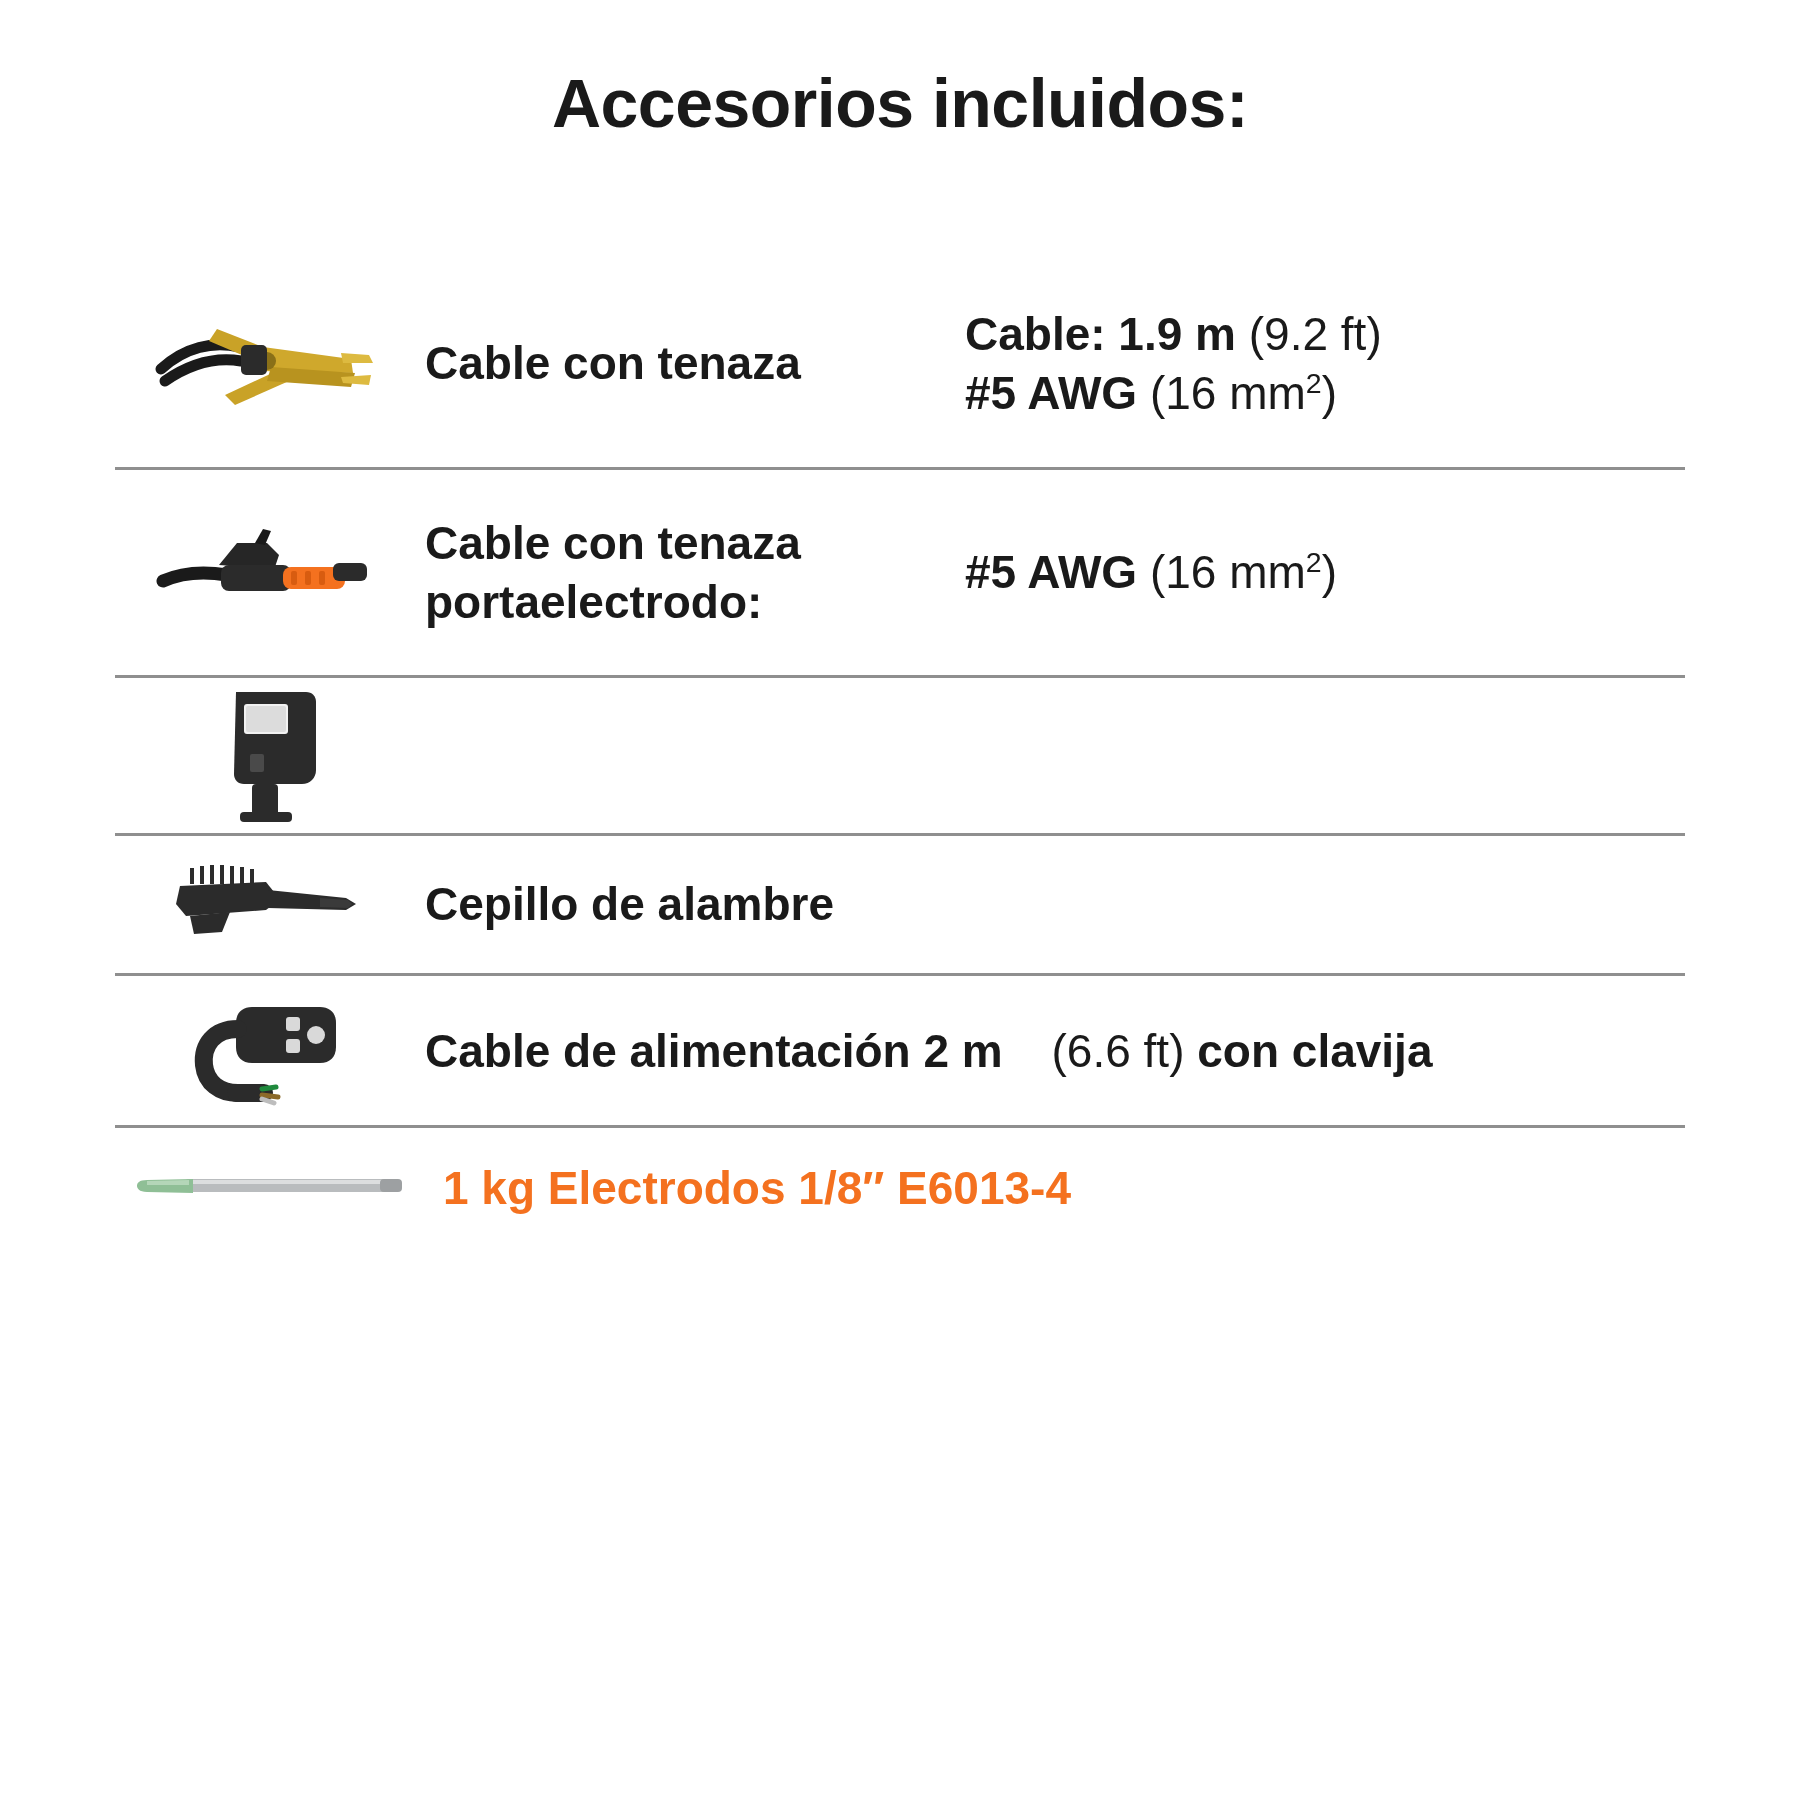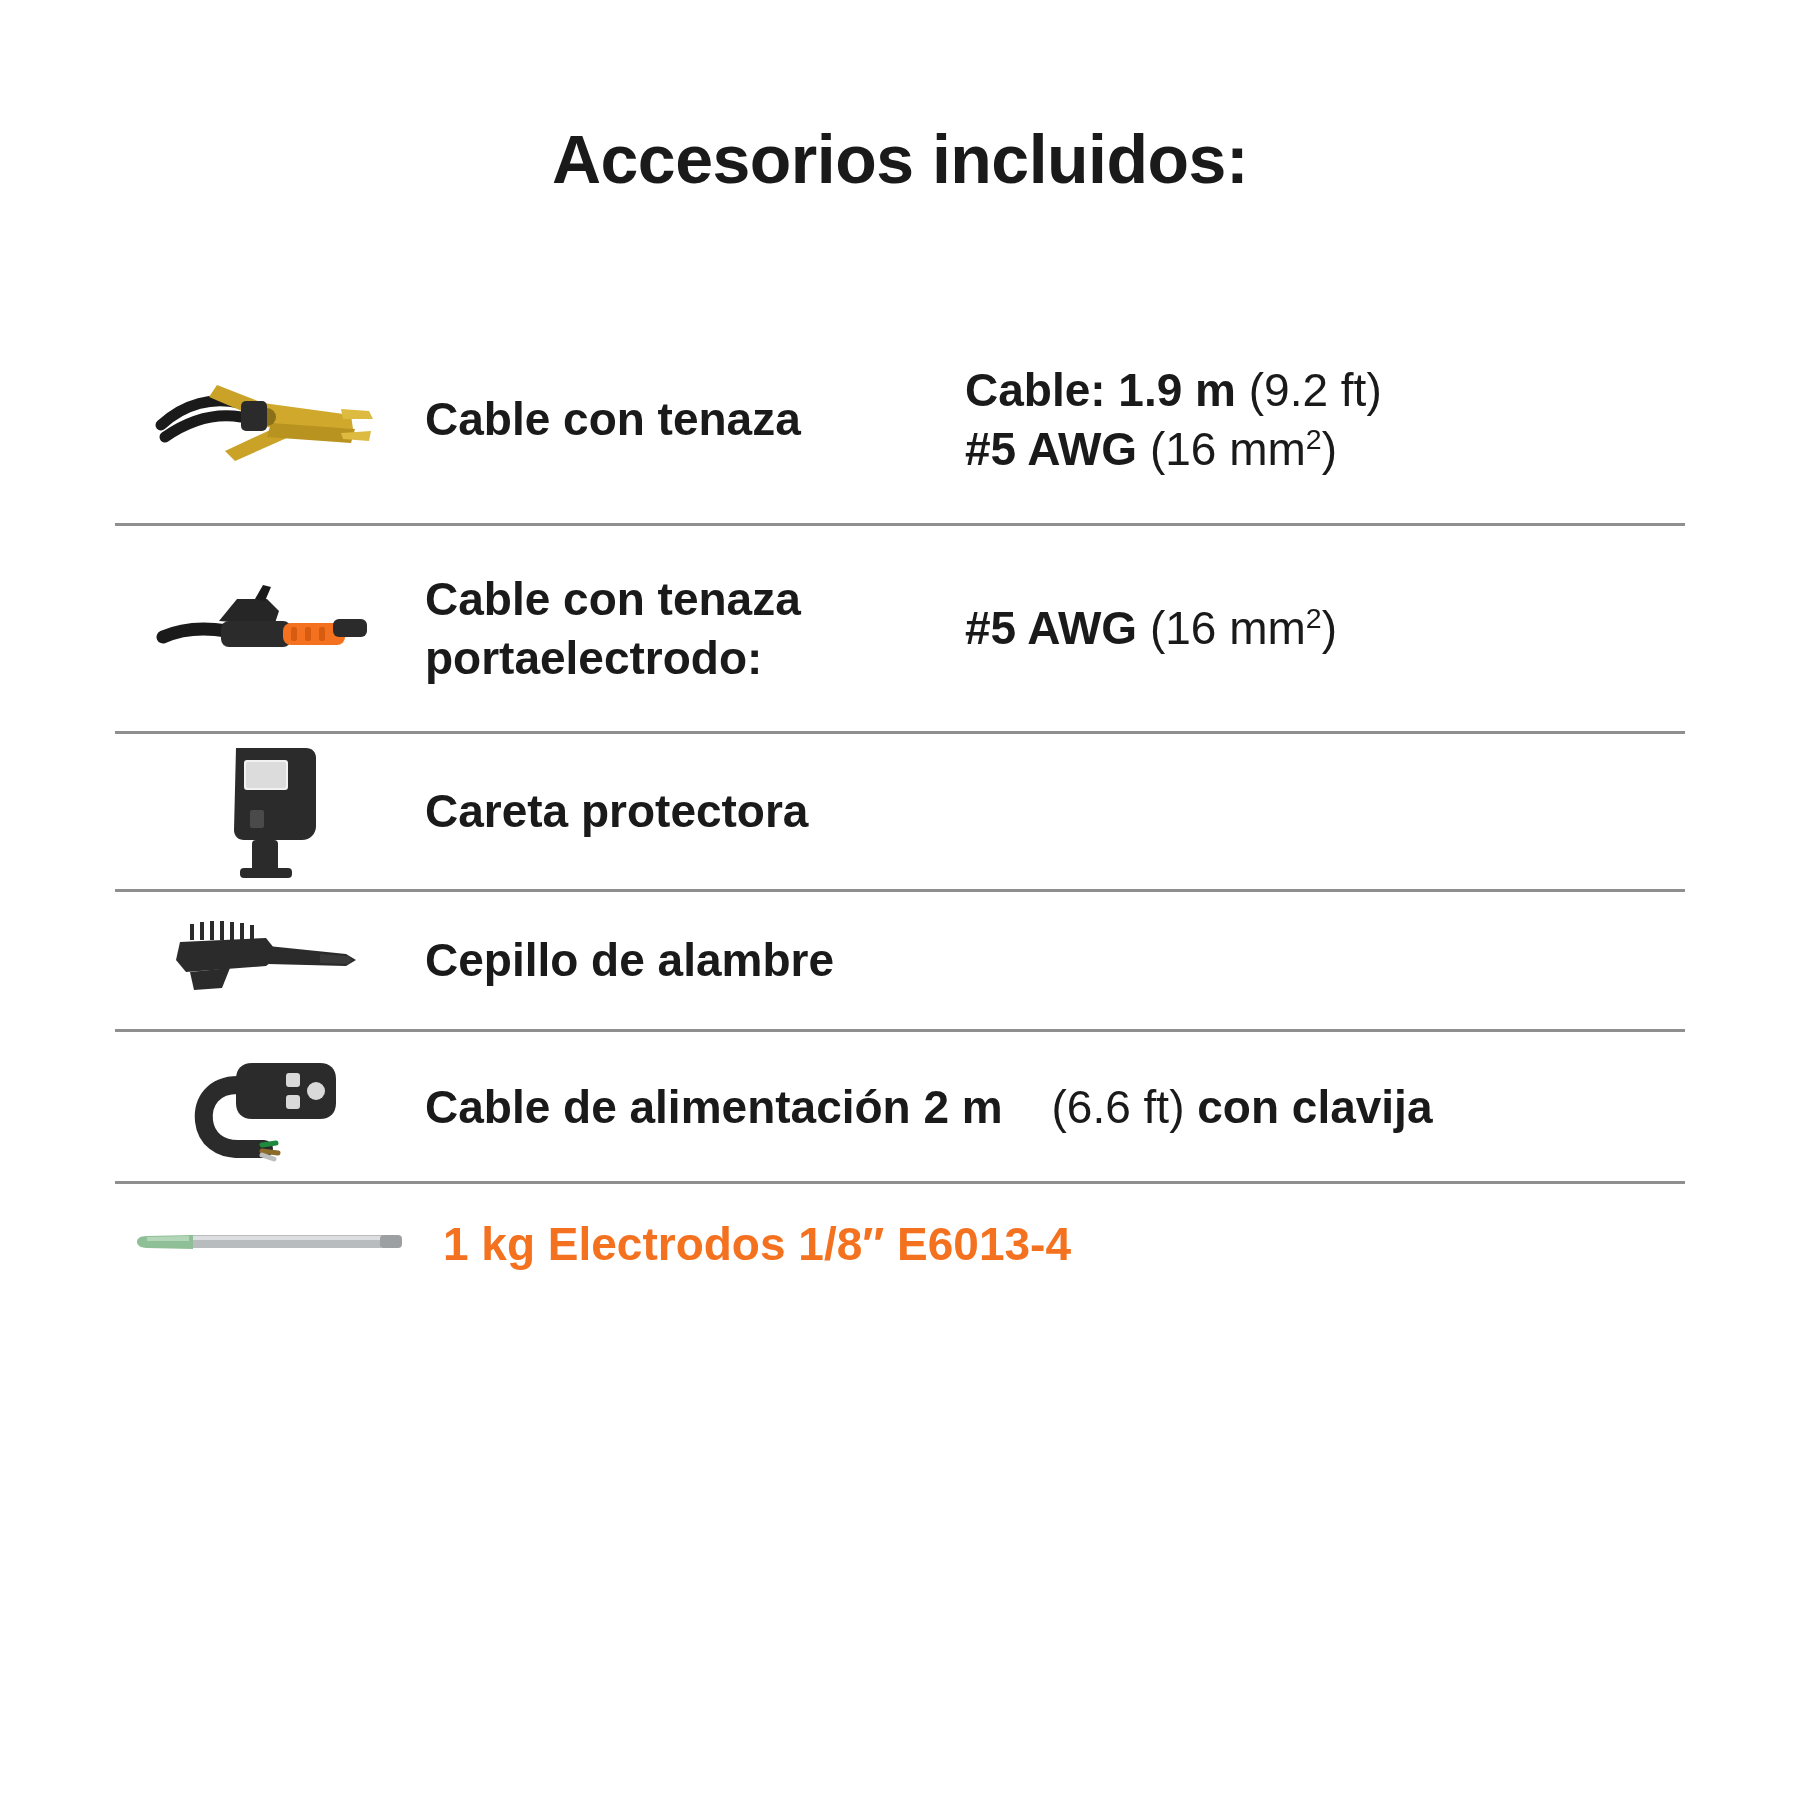--- a/index.html
+++ b/index.html
@@ -18,21 +18,21 @@
     position: relative;
     width: 1800px;
     height: 1800px;
     box-sizing: border-box;
   }
   .title {
     text-align: center;
     font-size: 68px;
     font-weight: bold;
     letter-spacing: -0.5px;
-    padding-top: 120px;
+    padding-top: 64px;
     color: #1a1a1a;
   }
   .table {
     margin: 0 auto;
     margin-top: 118px;
     width: 1570px;
   }
   .row {
     display: flex;
     align-items: center;
@@ -200,23 +200,20 @@
         <span class="icon-wrap">
           <svg class="ic-mask" viewBox="0 0 120 140" xmlns="http://www.w3.org/2000/svg">
             <path d="M26 8 L96 8 C102 8 106 12 106 18 L106 86 C106 94 100 100 92 100 L34 100 C28 100 24 96 24 90 Z" fill="#2b2b2b"></path>
             <rect x="34" y="20" width="44" height="30" rx="3" fill="#f2f2f2"></rect>
             <rect x="36" y="22" width="40" height="26" rx="2" fill="#dcdcdc"></rect>
             <rect x="40" y="70" width="14" height="18" rx="2" fill="#4a4a4a"></rect>
             <rect x="42" y="100" width="26" height="32" rx="4" fill="#2b2b2b"></rect>
             <rect x="30" y="128" width="52" height="10" rx="4" fill="#2b2b2b"></rect>
           </svg>
         </span>
-      </div>
-      <div class="text-cell">
-        <div class="label">Careta protectora</div>
       </div>
     </div>
 
     <div class="row row-brush">
       <div class="icon-cell">
         <span class="icon-wrap">
           <svg class="ic-brush" viewBox="0 0 200 90" xmlns="http://www.w3.org/2000/svg">
             <g stroke="#2b2b2b" stroke-width="4">
               <line x1="22" y1="10" x2="22" y2="26"></line>
               <line x1="32" y1="8" x2="32" y2="26"></line>

